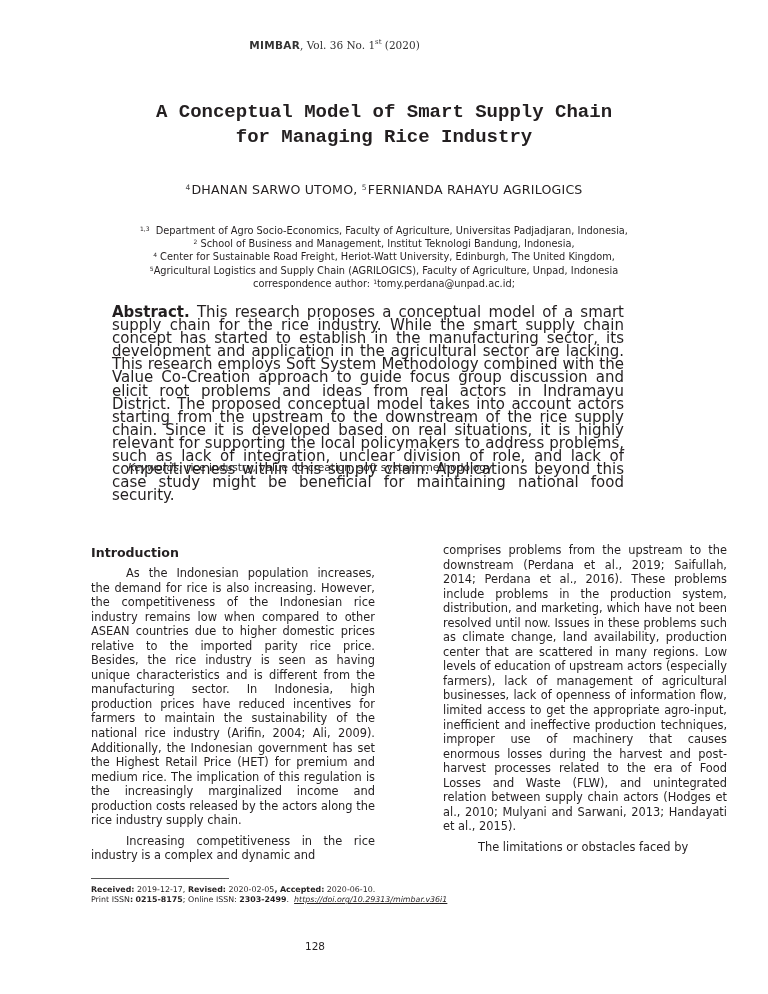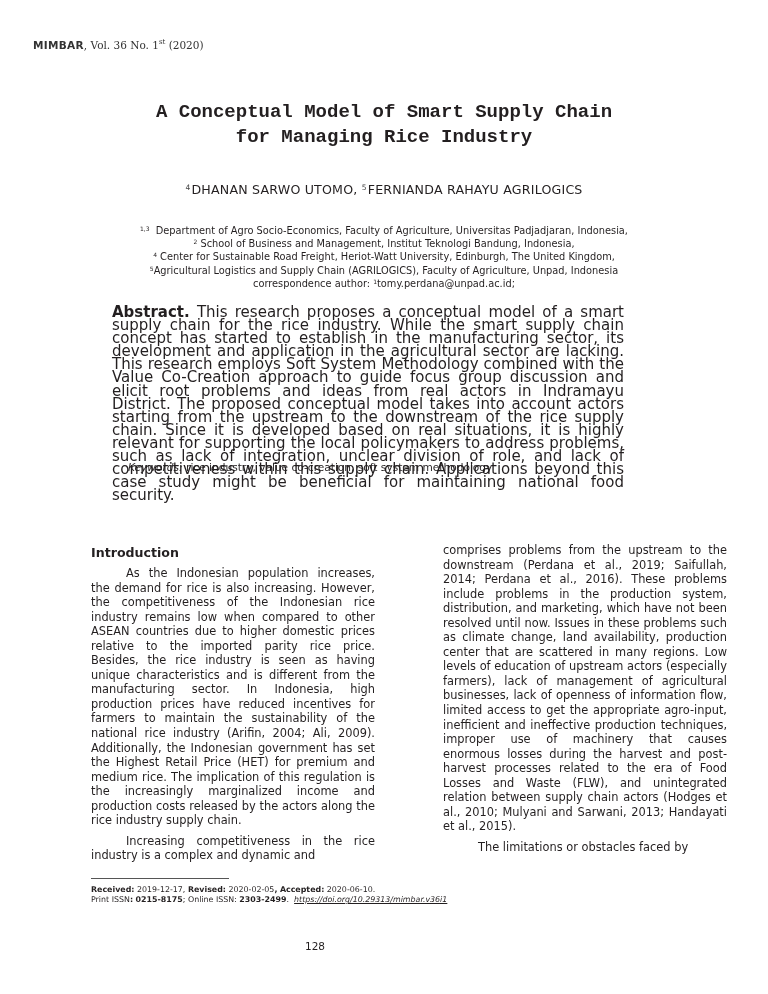--- a/index.html
+++ b/index.html
@@ -10,25 +10,24 @@
       position: relative;
       overflow: hidden;
       color: #231f20;
       font-family: "DejaVu Sans", sans-serif;
     }
     .running-header {
       position: absolute;
       top: 38px;
       left: 0;
       width: 669px;
-      text-align: left;
+      text-align: center;
       font-family: "DejaVu Serif", serif;
       font-size: 10.5px;
       color: #333;
-      margin-left: 33px;
     }
     .running-header .journal {
       font-family: "DejaVu Sans", sans-serif;
       font-weight: bold;
       font-size: 10.5px;
       letter-spacing: 0.3px;
     }
     .running-header sup { font-size: 7px; }
 
     .title {

